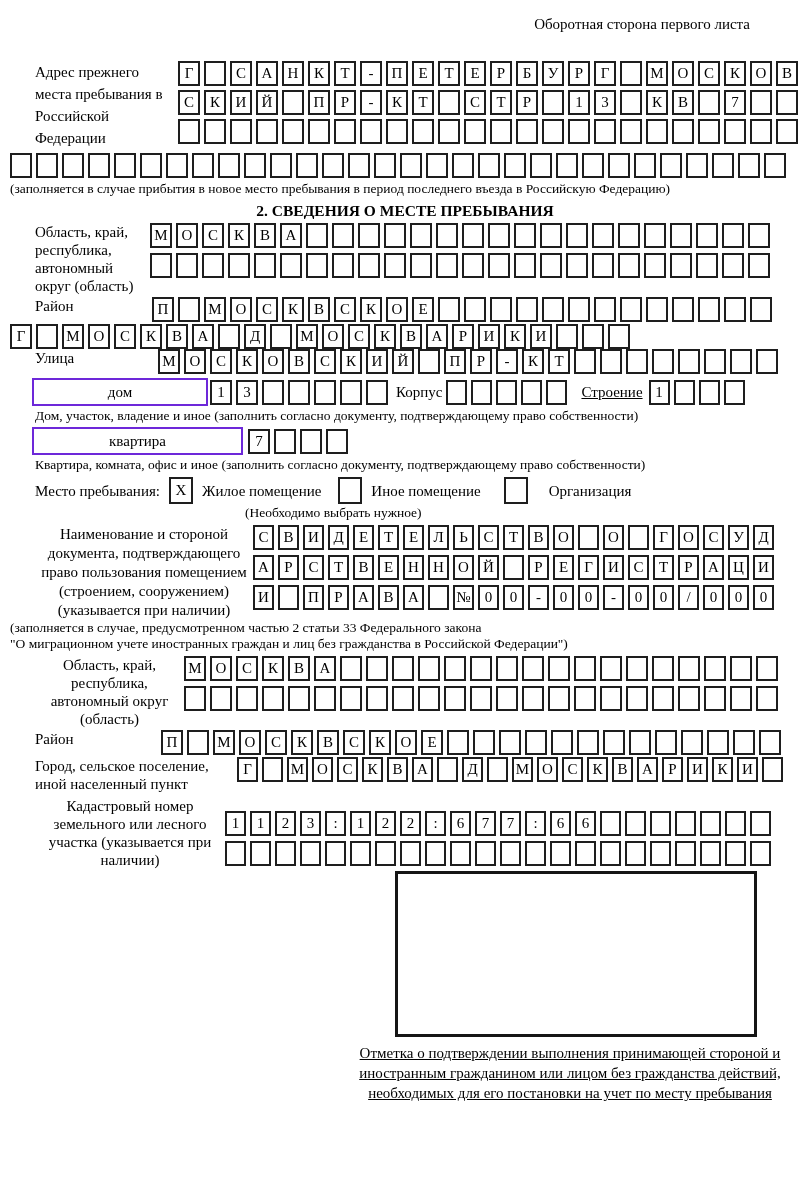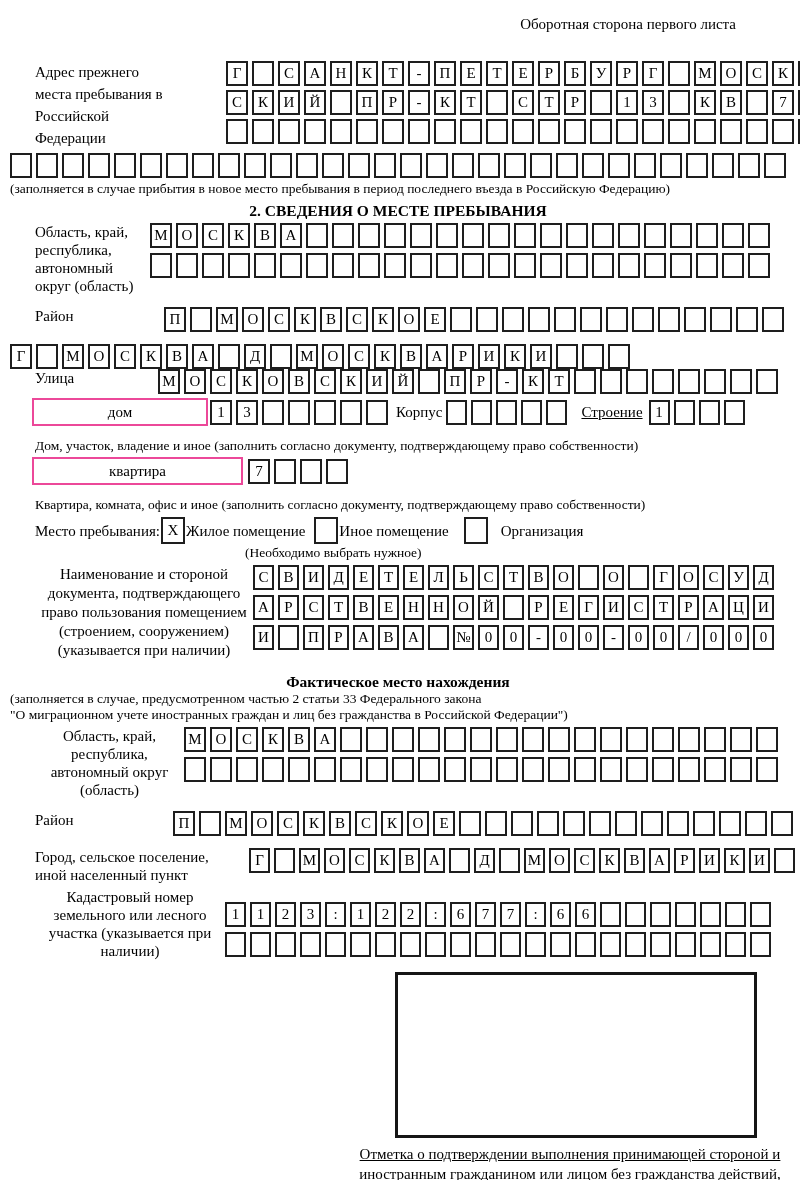--- a/index.html
+++ b/index.html
@@ -2,21 +2,21 @@
 <html><head>
 <meta charset="utf-8">
 <style>
   * { margin:0; padding:0; box-sizing:border-box; }
   html,body { background:#fff; }
   body {
     width:800px; height:1180px;
     font-family:"Liberation Serif","DejaVu Serif",serif;
     color:#000; font-size:15px;
   }
-  .page { width:800px; height:1180px; padding:16px 14px 0 10px; overflow:hidden; }
+  .page { width:800px; height:1180px; padding:16px 0 0 10px; overflow:hidden; }
 
   .header-note { text-align:right; padding-right:50px; font-size:15px; }
 
   .field { display:flex; align-items:flex-start; }
   .flabel { flex:0 0 auto; padding-left:25px; line-height:18px; font-size:15px; }
   .flabel.lh22 { line-height:22px; }
 
   .cellcol { display:flex; flex-direction:column; gap:4px; }
   .cells { display:flex; gap:4px; }
   .cell {
@@ -27,21 +27,21 @@
   }
   .p25 .cell { width:21px; }
 
   .caption { font-size:13.5px; line-height:16px; }
   .caption.center { }
   .caption.indent { padding-left:25px; }
 
   .sec-title { text-align:center; font-weight:bold; font-size:15.5px; line-height:19px; }
 
   .typebox {
-    flex:0 0 auto; height:28px; border:2px solid #ec4899;
+    flex:0 0 auto; height:28px; border:2px solid #6d28d9;
     display:flex; align-items:center; justify-content:center; font-size:15px;
   }
   .inline-row { display:flex; align-items:center; }
   .inline-label { font-size:15px; line-height:18px; }
 
   .cb {
     flex:0 0 auto; width:24px; height:27px; border:2px solid #1e1e1e;
     display:flex; align-items:center; justify-content:center;
     font-size:15px; background:#fff;
   }
@@ -49,22 +49,22 @@
   .stamp-box {
     margin-left:385px; width:362px; height:166px;
     border:3px solid #151515; background:#fff;
   }
   .stamp-caption {
     margin-left:345px; width:430px; text-align:center;
     font-size:15px; line-height:20px;text-decoration:underline;
   }
 
   
-  .mt2{margin-top:12px;gap:12px;} .mt3{margin-top:3px;} .mt4{margin-top:4px;text-align:center;}
-  .mt6{margin-top:6px;} .mt28{margin-top:28px;gap:48px;}
+  .mt2{margin-top:2px;} .mt3{margin-top:3px;} .mt4{margin-top:4px;text-align:center;}
+  .mt6{margin-top:6px;} .mt28{margin-top:28px;}
 </style>
 </head>
 <body>
 
 <div class="page">
 
   <div class="header-note">Оборотная сторона первого листа</div>
 
   <div class="field mt28">
     <div class="flabel lh22" style="width:168px;">Адрес прежнего места пребывания в Российской Федерации</div>
@@ -365,21 +365,21 @@
     <div class="typebox" style="margin-left:22px; width:211px;">квартира</div>
     <div class="cells" style="margin-left:5px;">
         <span class="cell">7</span>
         <span class="cell"></span>
         <span class="cell"></span>
         <span class="cell"></span>
       </div>
   </div>
   <div class="caption indent mt2">Квартира, комната, офис и иное (заполнить согласно документу, подтверждающему право собственности)</div>
 
-  <div class="inline-row mt4" style="padding-left:25px; gap:1px;">
+  <div class="inline-row mt4" style="padding-left:25px; gap:9px;">
     <div class="inline-label">Место пребывания:</div>
     <div class="cb">
         <span>X</span>
       </div>
     <div class="inline-label">Жилое помещение</div>
     <div class="cb" style="margin-left:8px;">
         <span></span>
       </div>
     <div class="inline-label">Иное помещение</div>
     <div class="cb" style="margin-left:14px;">
@@ -457,21 +457,20 @@
           <span class="cell">0</span>
           <span class="cell">0</span>
           <span class="cell">/</span>
           <span class="cell">0</span>
           <span class="cell">0</span>
           <span class="cell">0</span>
         </div>
     </div>
   </div>
 
-  <div class="sec-title mt2">Фактическое место нахождения</div>
   <div class="caption center">(заполняется в случае, предусмотренном частью 2 статьи 33 Федерального закона</div>
   <div class="caption center">"О миграционном учете иностранных граждан и лиц без гражданства в Российской Федерации")</div>
 
   <div class="field mt4">
     <div class="flabel" style="width:174px;">Область, край, республика, автономный округ (область)</div>
     <div class="cellcol" style="gap:5px;">
       <div class="cells">
           <span class="cell">М</span>
           <span class="cell">О</span>
           <span class="cell">С</span>

